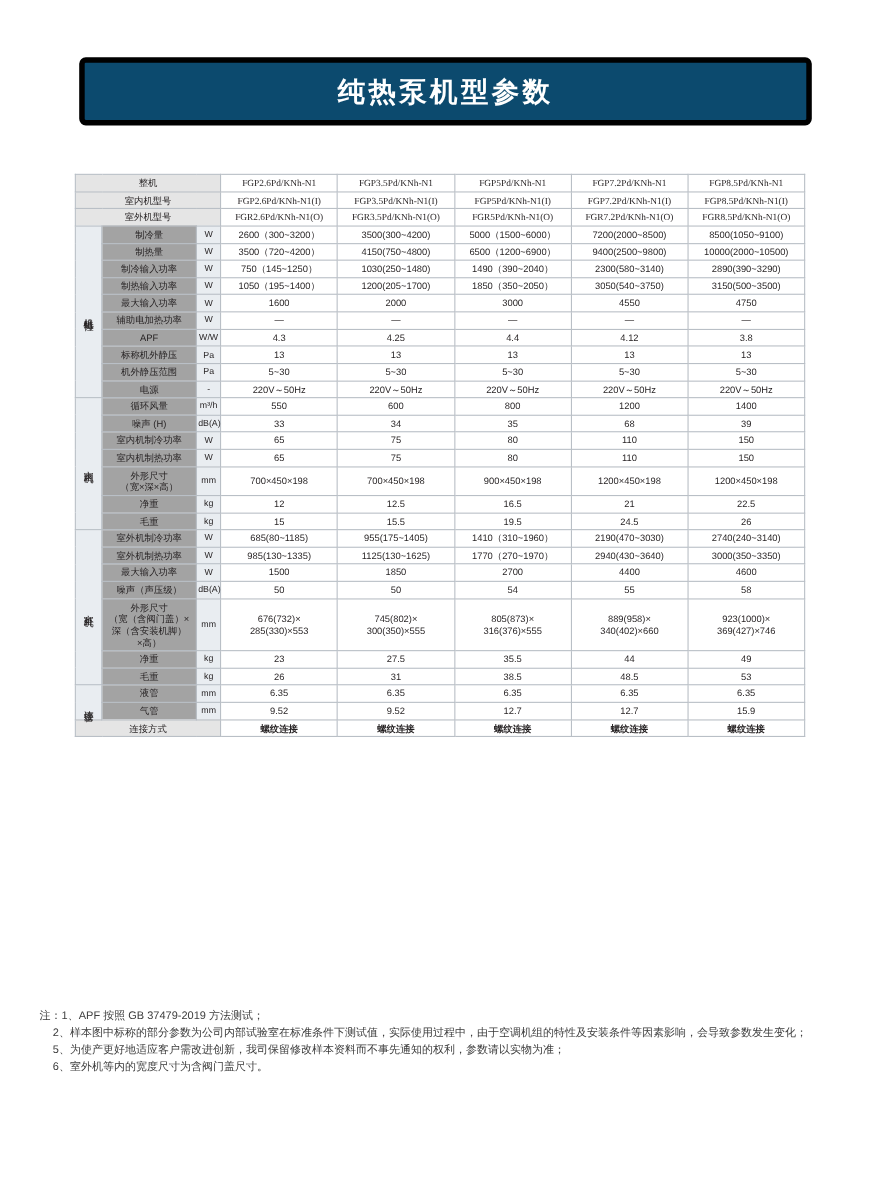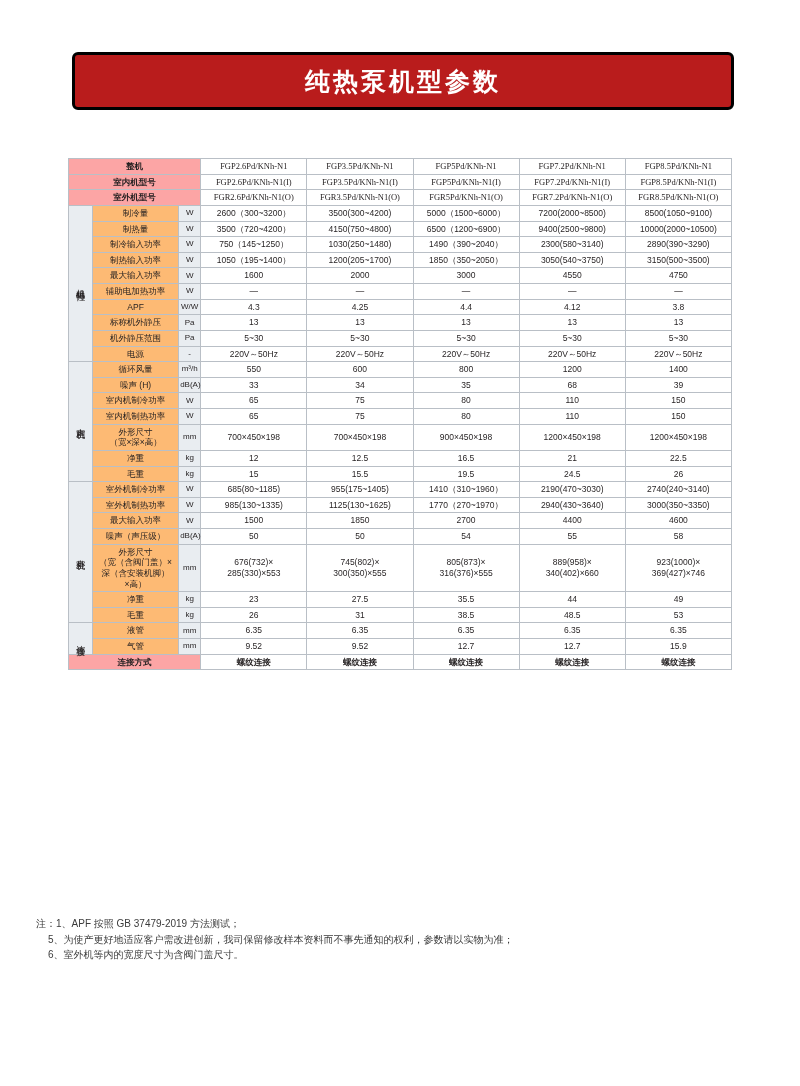--- a/index.html
+++ b/index.html
@@ -20,22 +20,22 @@
     box-sizing: border-box;
     position: relative;
   }
   
   .title-banner {
     position: absolute;
     left: 72px;
     top: 52px;
     width: 656px;
     height: 52px;
-    background: #b91c1c;
-    border: 3px solid #000000;
+    background: #0c4a6e;
+    border: 5px solid #000000;
     border-radius: 6px;
     display: flex;
     align-items: center;
     justify-content: center;
   }
   .title-banner .title-text {
     color: #ffffff;
     font-size: 25px;
     font-weight: bold;
     letter-spacing: 3px;
@@ -69,38 +69,37 @@
     letter-spacing: 1px;
   }
   td.grp span {
     display: inline-block;
     writing-mode: vertical-rl;
     text-orientation: upright;
     line-height: 1.15;
   }
   td.rowlabel {
     width: 86px;
-    background: #fdba74;
+    background: #a3a3a3;
     font-size: 8.5px;
     padding: 2px 3px;
   }
   td.unit {
     width: 22px;
     background: #e9edf1;
     font-size: 8px;
   }
   td.val {
     width: 106px;
     background: #ffffff;
     font-size: 8.5px;
   }
   td.headlabel {
-    background: #fca5a5;
+    background: #e5e5e5;
     font-size: 8.5px;
-    font-weight: bold;
   }
   td.headval {
     background: #ffffff;
     font-size: 8.5px;
     font-family: Liberation Serif, serif;
   }
   td.blue {
     color: #2d4f8e;
     font-weight: bold;
   }
@@ -434,17 +433,18 @@
           <td class="val blue">螺纹连接</td>
           <td class="val blue">螺纹连接</td>
           <td class="val blue">螺纹连接</td>
         </tr>
       </tbody>
     </table>
   </div>
 
   <div class="notes">
     <div class="note-line note-first">注：1、APF 按照 GB 37479-2019 方法测试；</div>
+    <div class="note-line note-rest">2、样本图中标称的部分参数为公司内部试验室在标准条件下测试值，实际使用过程中，由于空调机组的特性及安装条件等因素影响，会导致参数发生变化；</div>
     <div class="note-line note-rest">5、为使产更好地适应客户需改进创新，我司保留修改样本资料而不事先通知的权利，参数请以实物为准；</div>
     <div class="note-line note-rest">6、室外机等内的宽度尺寸为含阀门盖尺寸。</div>
   </div>
 
 </div>
 
 </body></html>

